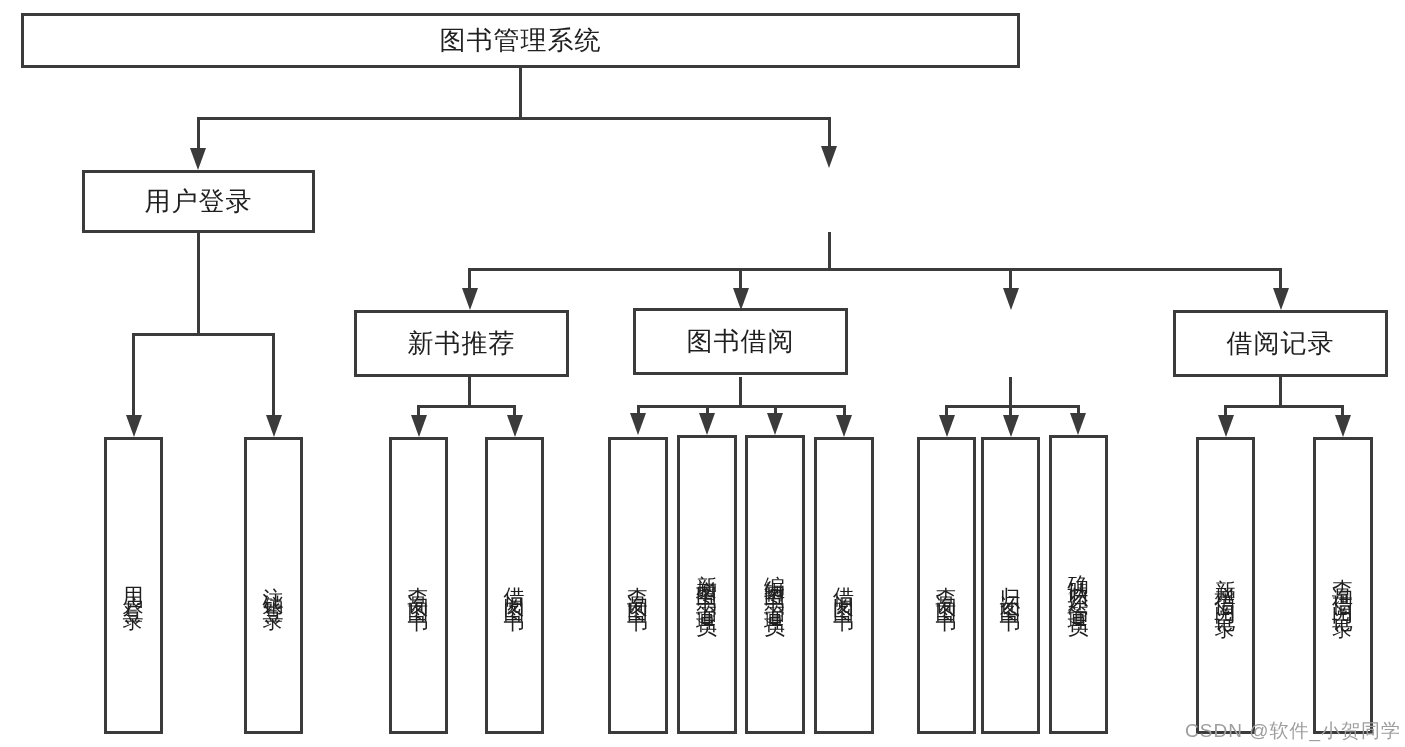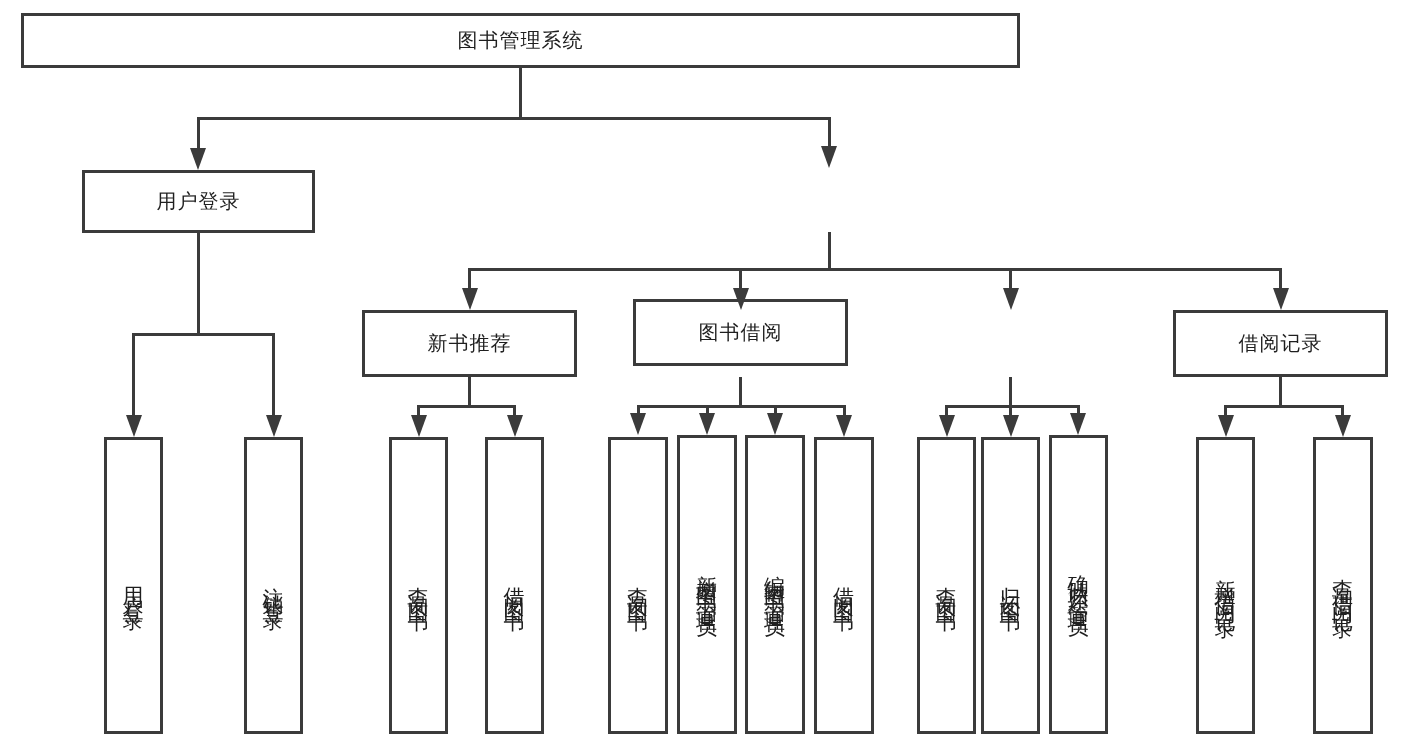--- a/index.html
+++ b/index.html
@@ -17,21 +17,21 @@
     overflow:hidden;
   }
   .node{
     position:absolute;
     box-sizing:border-box;
     background:#fff;
     border:3px solid var(--line);
     display:flex;align-items:center;justify-content:center;
     color:var(--text);
   }
-  .hlabel{font-size:20px;letter-spacing:1px;white-space:nowrap;}
+  .hlabel{font-size:26px;letter-spacing:1px;white-space:nowrap;}
   .vlabel{
     writing-mode:vertical-rl;
     text-orientation:mixed;
     font-size:21px;
     letter-spacing:8px;
     line-height:1;
     white-space:nowrap;
   }
   .line{position:absolute;background:var(--line);}
   .arrow{
@@ -56,24 +56,24 @@
 <div id="canvas">
 
   <div class="node" style="left:21px;top:13px;width:999px;height:55px;">
     <span class="hlabel">图书管理系统</span>
   </div>
 
   <div class="node" style="left:82px;top:170px;width:233px;height:63px;">
     <span class="hlabel">用户登录</span>
   </div>
 
-  <div class="node" style="left:362px;top:310px;width:215px;height:67px;">
+  <div class="node" style="left:354px;top:310px;width:215px;height:67px;">
     <span class="hlabel">新书推荐</span>
   </div>
-  <div class="node" style="left:633px;top:299px;width:215px;height:67px;">
+  <div class="node" style="left:633px;top:308px;width:215px;height:67px;">
     <span class="hlabel">图书借阅</span>
   </div>
   <div class="node" style="left:1173px;top:310px;width:215px;height:67px;">
     <span class="hlabel">借阅记录</span>
   </div>
 
   <div class="node" style="left:104px;top:437px;width:59px;height:297px;">
     <span class="vlabel">用户登录</span>
   </div>
   <div class="node" style="left:244px;top:437px;width:59px;height:297px;">
@@ -169,13 +169,14 @@
   <div class="line" style="left:1077px;top:405px;width:3px;height:8px;"></div>
   <div class="arrow" style="left:1070px;top:413px;"></div>
 
   <div class="line" style="left:1279px;top:377px;width:3px;height:31px;"></div>
   <div class="line" style="left:1224px;top:405px;width:120px;height:3px;"></div>
   <div class="line" style="left:1224px;top:405px;width:3px;height:10px;"></div>
   <div class="arrow" style="left:1218px;top:415px;"></div>
   <div class="line" style="left:1341px;top:405px;width:3px;height:10px;"></div>
   <div class="arrow" style="left:1335px;top:415px;"></div>
 
+  <div class="watermark">CSDN @软件_小贺同学</div>
 </div>
 
 </body></html>

